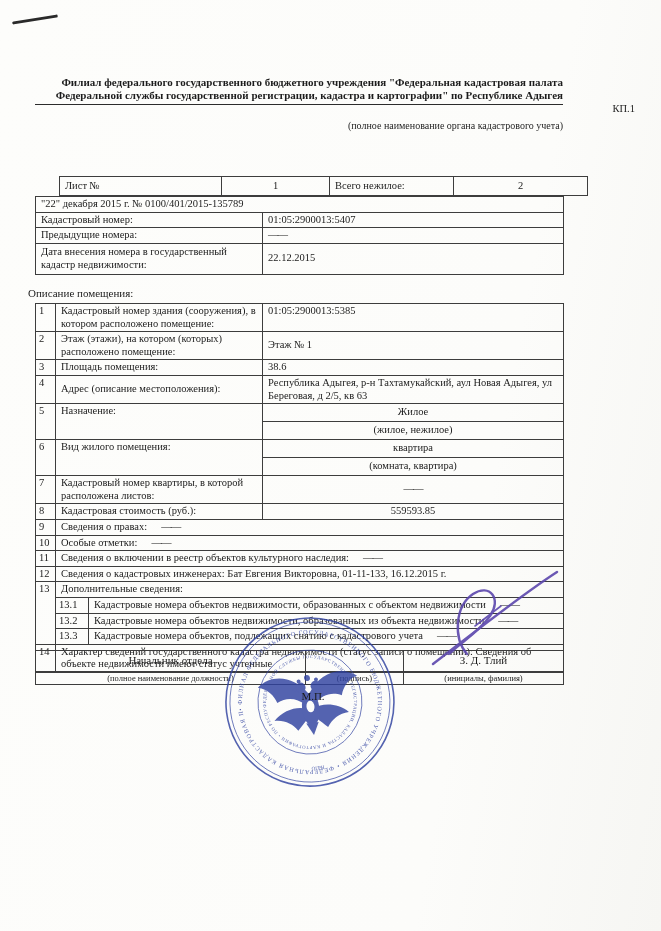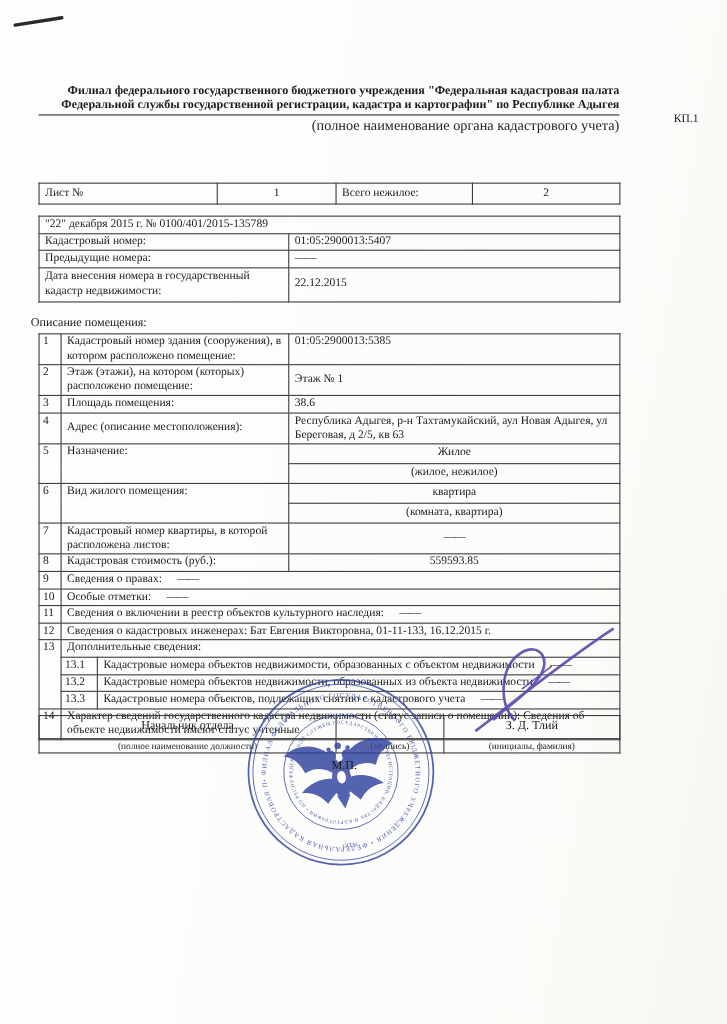--- a/index.html
+++ b/index.html
@@ -5,29 +5,29 @@
   html,body{margin:0;padding:0;background:#e9e9e7;}
   .page{
     position:relative;width:661px;height:931px;margin:0 auto;
     background:linear-gradient(100deg,#fdfdfb 0%,#fcfcfa 70%,#f6f6f3 100%);
     font-family:"Liberation Serif","DejaVu Serif",serif;
     color:#1c1c1c;overflow:hidden;
   }
   .pen-mark{position:absolute;left:12px;top:18px;width:46px;height:3px;background:#2a2a2a;transform:rotate(-9deg);border-radius:2px;}
   .org-header{position:absolute;left:35px;top:76px;width:528px;text-align:right;}
   .org-lines{font-weight:bold;font-size:11px;line-height:1.22;border-bottom:1.4px solid #2c2c2c;padding-bottom:1px;}
-  .org-caption{font-size:13px;margin-top:1px;color:#242424;}
+  .org-caption{font-size:10px;margin-top:15px;color:#242424;}
   .form-code{position:absolute;top:103px;right:26px;font-size:10.5px;}
   .doc-title{position:absolute;left:35px;top:127px;width:528px;text-align:center;}
   .doc-title .main{font-weight:bold;font-size:13px;letter-spacing:.5px;}
   .doc-title .sub{font-size:11.5px;margin-top:2px;}
   .doc-title .cap{font-size:9.5px;margin-top:2px;}
   table{border-collapse:collapse;table-layout:fixed;position:absolute;left:35px;background:transparent;}
   td{border:1px solid #3d3d3d;font-size:10.5px;line-height:1.2;padding:1px 5px;vertical-align:middle;word-wrap:break-word;}
-  .t-sheet{top:166px;width:528px;}
+  .t-sheet{top:176px;width:528px;margin-left:24px;}
   .t-sheet td{height:16px;}
   .t-reg{top:196px;width:528px;}
   .t-main{top:303px;width:528px;}
   .t-sign{top:650px;width:528px;}
   .c{text-align:center;}
   .vt{vertical-align:top;}
   .num{text-align:left;padding:1px 3px;}
   .dash{letter-spacing:-1px;white-space:nowrap;}
   .dash-gap{margin-left:14px;}
   .small-cap{font-size:8.5px;text-align:center;}

